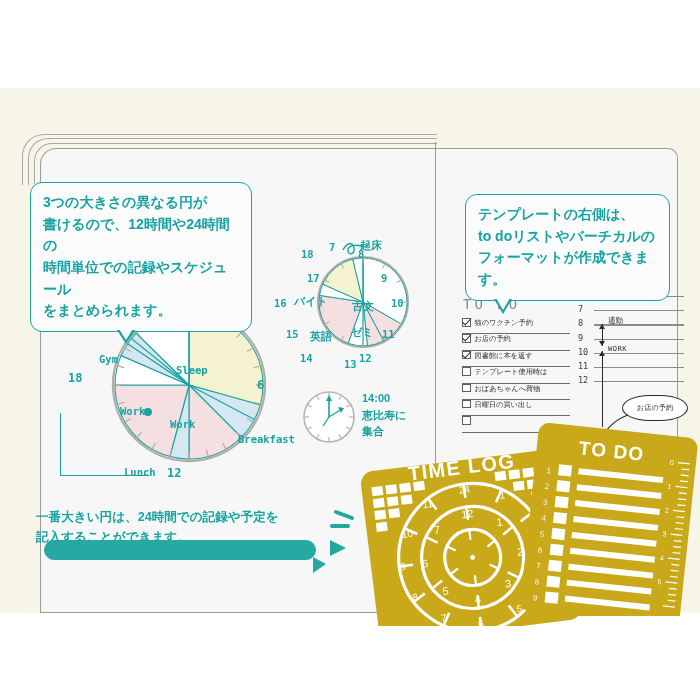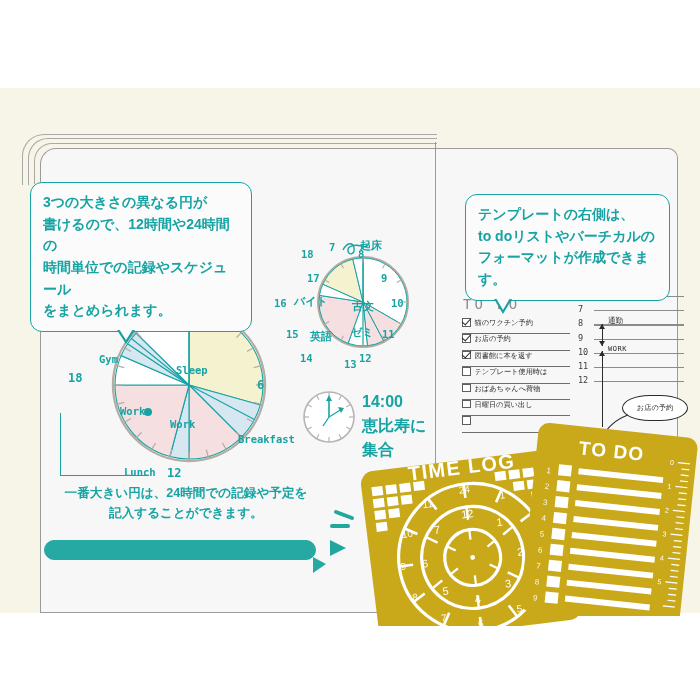--- a/index.html
+++ b/index.html
@@ -36,40 +36,40 @@
   .b1{left:30px;top:182px;width:222px;}
   .b1 .tail{position:absolute;left:86px;bottom:-13px;width:0;height:0;
     border-left:9px solid transparent;border-right:9px solid transparent;border-top:14px solid #17a3a3;}
   .b1 .tail::after{content:"";position:absolute;left:-7px;top:-15px;width:0;height:0;
     border-left:7px solid transparent;border-right:7px solid transparent;border-top:11px solid #fbfbfb;}
   .b2{left:465px;top:194px;width:205px;}
   .b2 .tail{position:absolute;left:28px;bottom:-14px;width:0;height:0;
     border-left:9px solid transparent;border-right:9px solid transparent;border-top:15px solid #17a3a3;}
   .b2 .tail::after{content:"";position:absolute;left:-7px;top:-16px;width:0;height:0;
     border-left:7px solid transparent;border-right:7px solid transparent;border-top:12px solid #fbfbfb;}
-  .b3{left:36px;top:484px;width:300px;border:none;background:transparent;padding:0;font-size:12.6px;text-align:center;}
+  .b3{left:36px;top:508px;width:300px;border:none;background:transparent;padding:0;font-size:12.6px;}
   .b4{left:44px;top:540px;width:272px;border-radius:16px;font-size:12.6px;padding:9px 14px;}
   .b4 .tail{position:absolute;right:-11px;top:16px;width:0;height:0;
     border-top:7px solid transparent;border-bottom:9px solid transparent;border-left:13px solid #25a9a2;}
 
   .leader{position:absolute;border-left:1.4px solid #17a3a3;border-bottom:1.4px solid #17a3a3;}
   .ldr1{left:60px;top:413px;width:88px;height:62px;}
   .ldr-dot{position:absolute;left:144px;top:408px;width:8px;height:8px;border-radius:50%;background:#17a3a3;}
 
   
   .pie-wrap{position:absolute;}
   .pw-big{left:106px;top:302px;}
   .pw-small{left:313px;top:252px;}
   .tick-lbl{position:absolute;color:#17a3a3;font-size:12px;font-weight:bold;font-family:"DejaVu Sans Mono",monospace;}
   .seg-lbl{position:absolute;color:#17a3a3;font-size:10.5px;font-weight:bold;font-family:"DejaVu Sans Mono",monospace;}
   .seg-lbl.jp{font-family:"Liberation Sans",sans-serif;font-size:11px;}
 
   
   .clockbox{position:absolute;left:300px;top:388px;}
-  .clock-txt{position:absolute;left:362px;top:390px;color:#17a3a3;font-size:16px;font-weight:bold;line-height:1.5;}
+  .clock-txt{position:absolute;left:362px;top:390px;color:#17a3a3;font-size:11px;font-weight:bold;line-height:1.5;}
 
   
   .todo-head{position:absolute;left:463px;top:296px;color:#8b8b8b;font-size:14px;letter-spacing:3px;font-family:"DejaVu Sans Mono",monospace;}
   .todo-list{position:absolute;left:462px;top:318px;width:108px;}
   .todo-row{position:relative;height:15.4px;border-bottom:1.3px solid #6d6d6d;display:flex;align-items:flex-start;}
   .cb{width:8.5px;height:8.5px;border:1.1px solid #5d5d5d;box-sizing:border-box;margin-right:4px;flex:none;position:relative;background:#fff;}
   .cb.on::after{content:"";position:absolute;left:1px;top:-3px;width:4px;height:8px;
     border:solid #2b2b2b;border-width:0 1.6px 1.6px 0;transform:rotate(42deg);}
   .todo-txt{font-size:7.2px;color:#2b2b2b;white-space:nowrap;}
 

